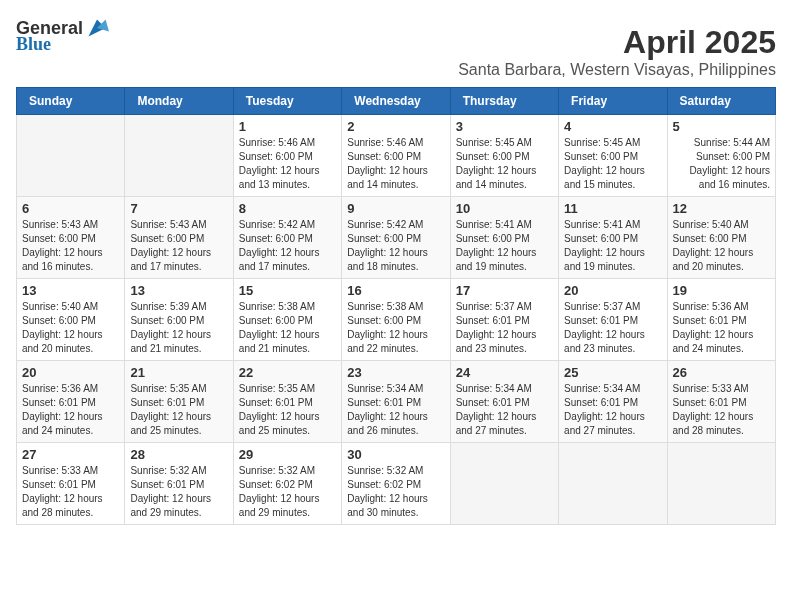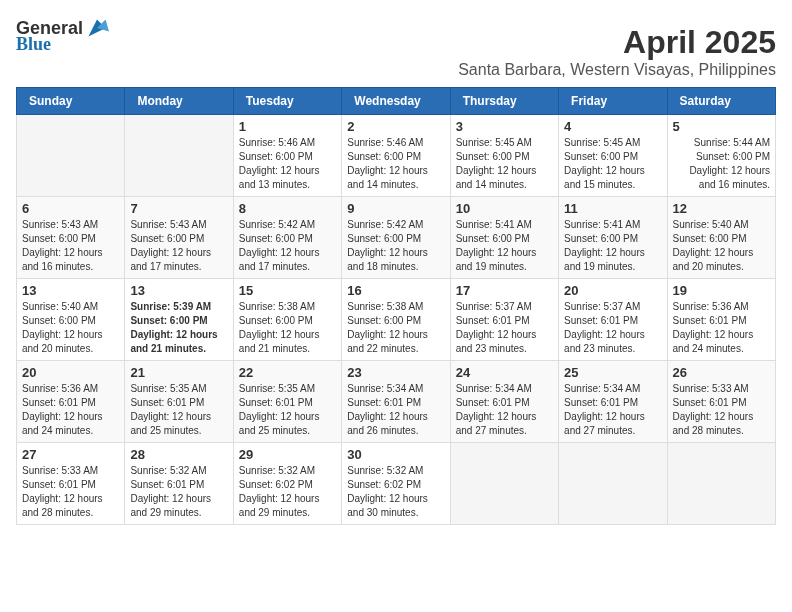--- a/index.html
+++ b/index.html
@@ -204,21 +204,21 @@
       </tr>
       <tr>
         <td>
           <div class="day-num">13</div>
           <div class="day-info" style="white-space: pre-line;">Sunrise: 5:40 AM
 Sunset: 6:00 PM
 Daylight: 12 hours and 20 minutes.</div>
         </td>
         <td>
           <div class="day-num">13</div>
-          <div class="day-info" style="white-space: pre-line; font-weight: bold;">Sunrise: 5:39 AM
+          <div class="day-info" style="white-space: pre-line;">Sunrise: 5:39 AM
 Sunset: 6:00 PM
 Daylight: 12 hours and 21 minutes.</div>
         </td>
         <td>
           <div class="day-num">15</div>
           <div class="day-info" style="white-space: pre-line;">Sunrise: 5:38 AM
 Sunset: 6:00 PM
 Daylight: 12 hours and 21 minutes.</div>
         </td>
         <td>

